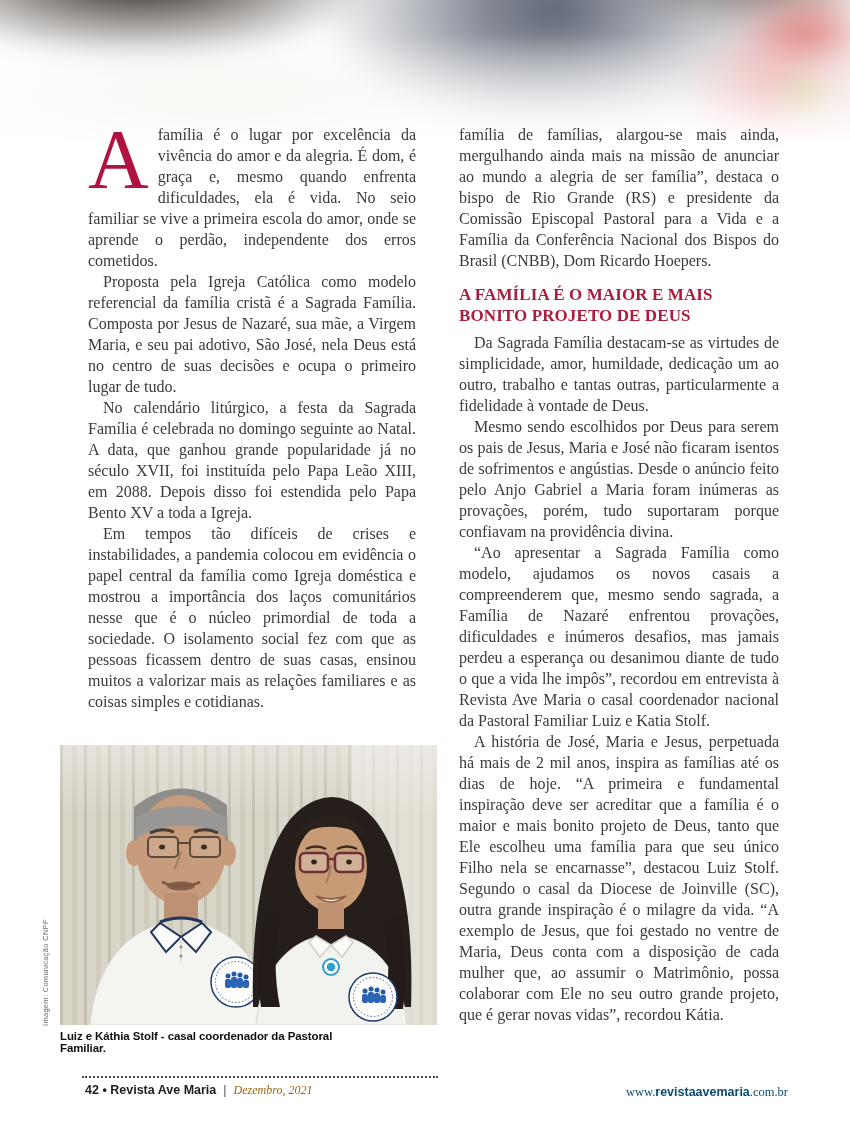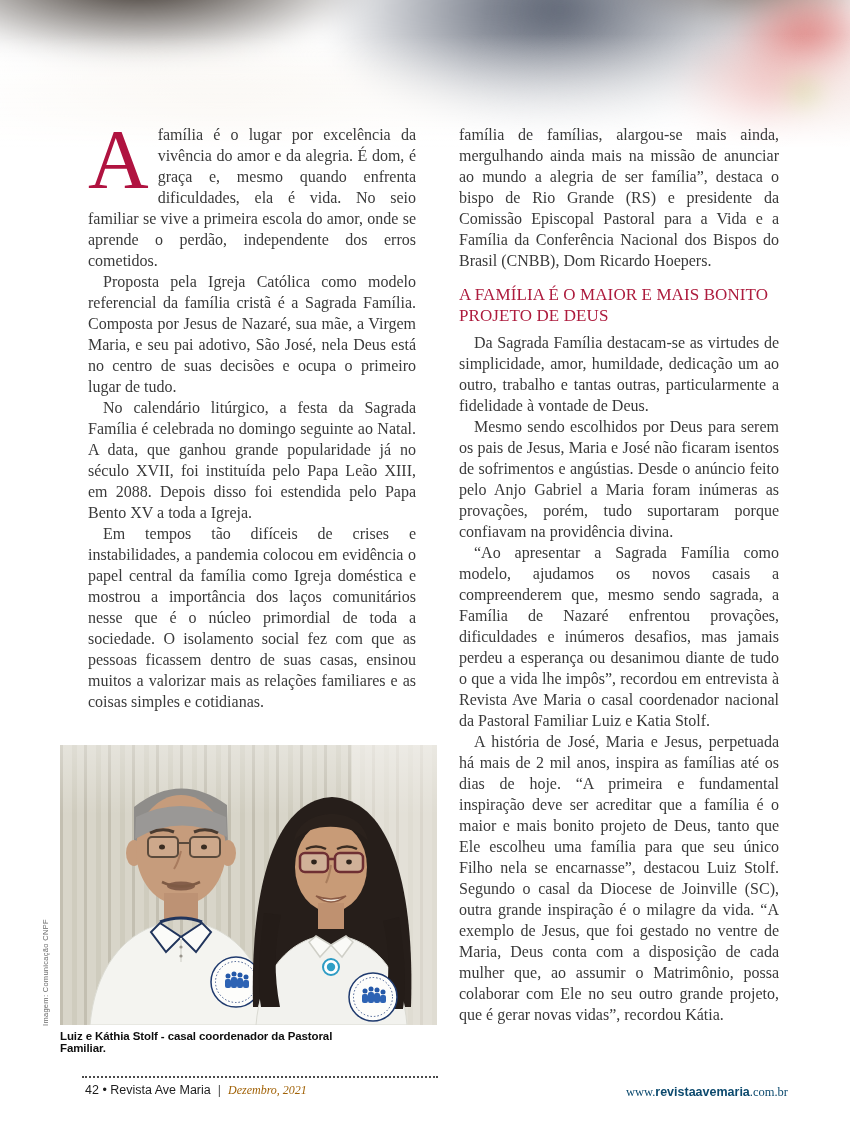--- a/index.html
+++ b/index.html
@@ -29,21 +29,21 @@
   .col { position:absolute; top:124px; font-size:16px; line-height:21px; text-align:justify; }
   .col-left  { left:88px;  width:328px; }
   .col-right { left:459px; width:320px; }
   .col p { margin:0; }
   .col p.indent { text-indent:15px; }
   .dropcap {
     float:left; font-size:84px; line-height:64px; height:64px;
     margin:4px 9px 0 0; color:#b01340; font-family:"Liberation Serif", serif;
   }
   h2.section {
-    font-size:17px; line-height:21px; font-weight:400; color:#ad1b3d;
+    font-size:17px; line-height:21px; font-weight:700; color:#ad1b3d;
     margin:13px 0 6px 0; text-align:left; letter-spacing:0.1px;
   }
 
   
   .photo-fig { position:absolute; left:60px; top:745px; width:319px; margin:0; }
   .photo-svg { display:block; width:377px; height:280px; }
   .caption {
     margin-top:5px; font-family:"Liberation Sans", sans-serif; font-weight:700;
     font-size:11.5px; letter-spacing:-0.1px; color:#0e0e0e; text-align:left;
   }
@@ -53,21 +53,21 @@
     font-family:"Liberation Sans", sans-serif; font-size:7.5px; color:#6a6a6a; letter-spacing:0.3px;
     white-space:nowrap;
   }
 
   
   .footer-rule { position:absolute; left:82px; top:1076px; width:356px; height:0; border-top:2px dotted #4a4a4a; }
   .footer-left {
     position:absolute; left:85px; top:1083px;
     font-family:"Liberation Sans", sans-serif; font-size:12.5px; color:#1d1d1d;
   }
-  .footer-left .bold { font-weight:400; }
+  .footer-left .bold { font-weight:700; }
   .footer-left .sep { font-weight:400; color:#555; margin:0 7px; }
   .footer-left .issue { font-family:"Liberation Serif", serif; font-size:12px; color:#a16207;font-style:italic; }
   .footer-right {
     position:absolute; right:62px; top:1085px;
     font-family:"Liberation Serif", serif; font-size:12.5px; color:#0c4a6e;
   }
   .footer-right .bold { font-family:"Liberation Sans", sans-serif; font-weight:700; }
 </style>
 </head>
 <body>

